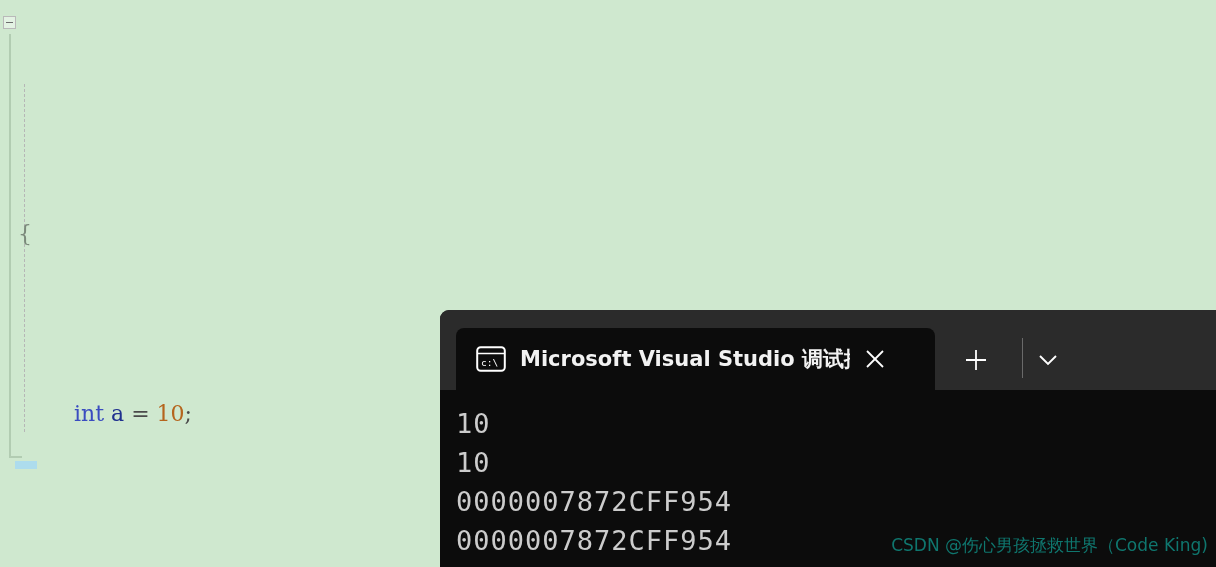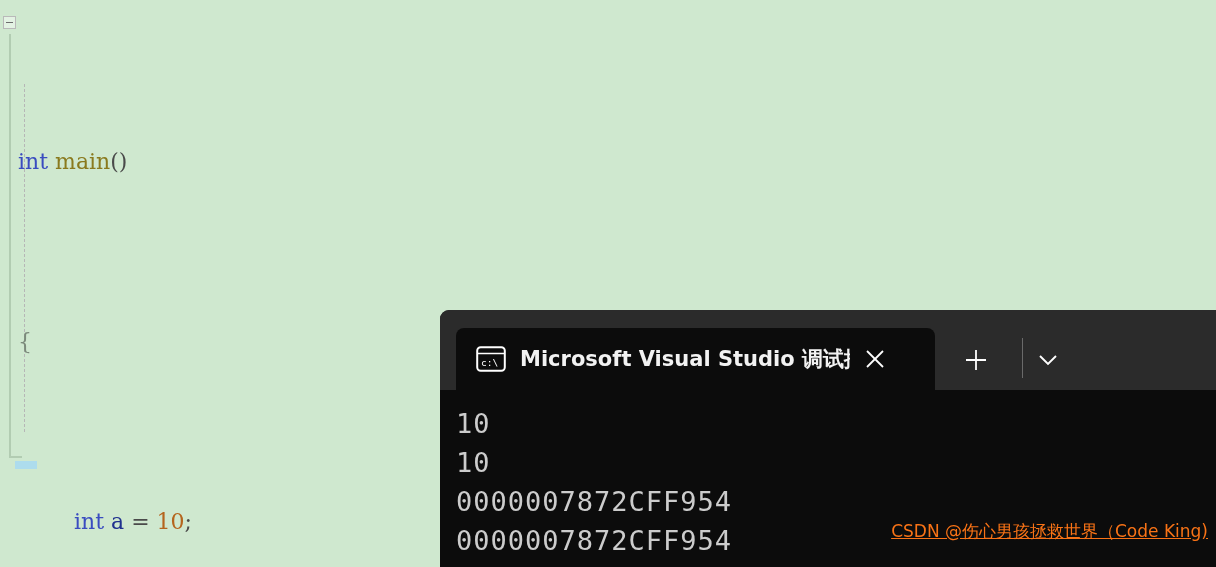--- a/index.html
+++ b/index.html
@@ -209,45 +209,43 @@
     color: #cccccc;
     font-family: "DejaVu Sans Mono", "Liberation Mono", monospace;
     font-size: 27px;
     line-height: 39px;
     letter-spacing: 1px;
     white-space: pre;
   }
   #watermark {
     position: absolute;
     right: 8px;
-    bottom: 24px;
-    color: #f97316;
+    bottom: 10px;
+    color: #0f766e;
     font-family: "DejaVu Sans", "Liberation Sans", sans-serif;
     font-size: 17px;
     white-space: nowrap;
-    text-decoration: underline;
   }
 </style>
 </head>
 <body>
 
 <div id="screen">
 
   <div id="editor">
 
     <div class="struct-line"></div>
     <div class="struct-line-foot"></div>
     <div class="collapse-box"></div>
     <div class="indent-guide"></div>
     <div class="change-mark"></div>
 
     <div class="code">
 
       
-      <div class="line" style="padding-left:18px;"><span class="kw">int</span> <span class="fn">main</span><span class="squiggle" style="left:59px;bottom:2px;width:52px;"></span><span class="punct">()</span></div>
 
       
       <div class="line" style="padding-left:18px;"><span class="brace">{</span></div>
 
       
       <div class="line" style="padding-left:74px;"><span class="kw">int</span> <span class="ident">a</span> <span class="punct">=</span> <span class="num">10</span><span class="punct">;</span></div>
 
       
       
 

